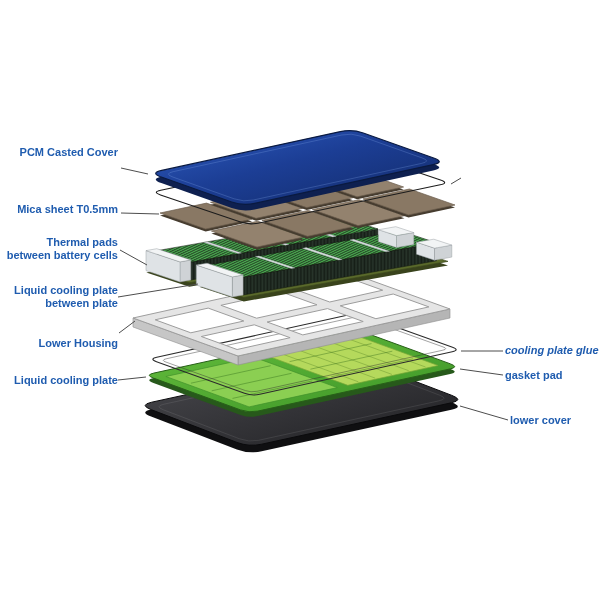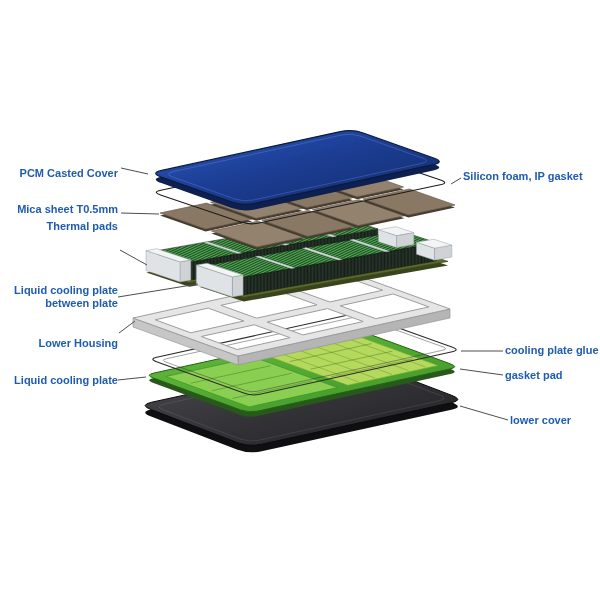--- a/index.html
+++ b/index.html
@@ -136,44 +136,42 @@
         <polyline points="118.0,297.0 198.0,284.0" fill="none" stroke="#4d4d4d" stroke-width="1"></polyline>
         <polyline points="119.0,333.0 135.0,321.0" fill="none" stroke="#4d4d4d" stroke-width="1"></polyline>
         <polyline points="118.0,380.0 146.0,377.0" fill="none" stroke="#4d4d4d" stroke-width="1"></polyline>
         <polyline points="461.0,178.0 451.0,184.0" fill="none" stroke="#4d4d4d" stroke-width="1"></polyline>
         <polyline points="503.0,351.0 461.0,351.0" fill="none" stroke="#4d4d4d" stroke-width="1"></polyline>
         <polyline points="503.0,375.0 460.0,369.0" fill="none" stroke="#4d4d4d" stroke-width="1"></polyline>
         <polyline points="508.0,420.0 460.0,406.0" fill="none" stroke="#4d4d4d" stroke-width="1"></polyline>
       </g>
   </svg>
 
-  <div class="lbl l" style="top: 167px; color: rgb(31, 92, 175);">
+  <div class="lbl l" style="top: 146px; color: rgb(31, 92, 175);">
       <span>PCM Casted Cover</span>
     </div>
   <div class="lbl l" style="top: 203px; color: rgb(31, 92, 175);">
       <span>Mica sheet T0.5mm</span>
     </div>
-  <div class="lbl l" style="top: 220px; color: rgb(31, 92, 175);">
+  <div class="lbl l" style="top: 236px; color: rgb(31, 92, 175);">
       <span>Thermal pads</span>
+      <span>between battery cells</span>
     </div>
   <div class="lbl l" style="top: 284px; color: rgb(31, 92, 175);">
       <span>Liquid cooling plate</span>
       <span>between plate</span>
     </div>
   <div class="lbl l" style="top: 337px; color: rgb(31, 92, 175);">
       <span>Lower Housing</span>
     </div>
   <div class="lbl l" style="top: 374px; color: rgb(31, 92, 175);">
       <span>Liquid cooling plate</span>
     </div>
 
-  <div class="lbl r" style="left: 463px; top: 170px; color: rgb(31, 92, 175);">
-      <span>Silicon foam, IP gasket</span>
-    </div>
-  <div class="lbl r" style="left: 505px; top: 344px; color: rgb(31, 92, 175);">
+  <div class="lbl r" style="left: 505px; top: 344px; color: rgb(31, 92, 175); font-style: italic;">
       <span>cooling plate glue</span>
     </div>
   <div class="lbl r" style="left: 505px; top: 369px; color: rgb(31, 92, 175);">
       <span>gasket pad</span>
     </div>
   <div class="lbl r" style="left: 510px; top: 414px; color: rgb(31, 92, 175);">
       <span>lower cover</span>
     </div>
 </div>
 

